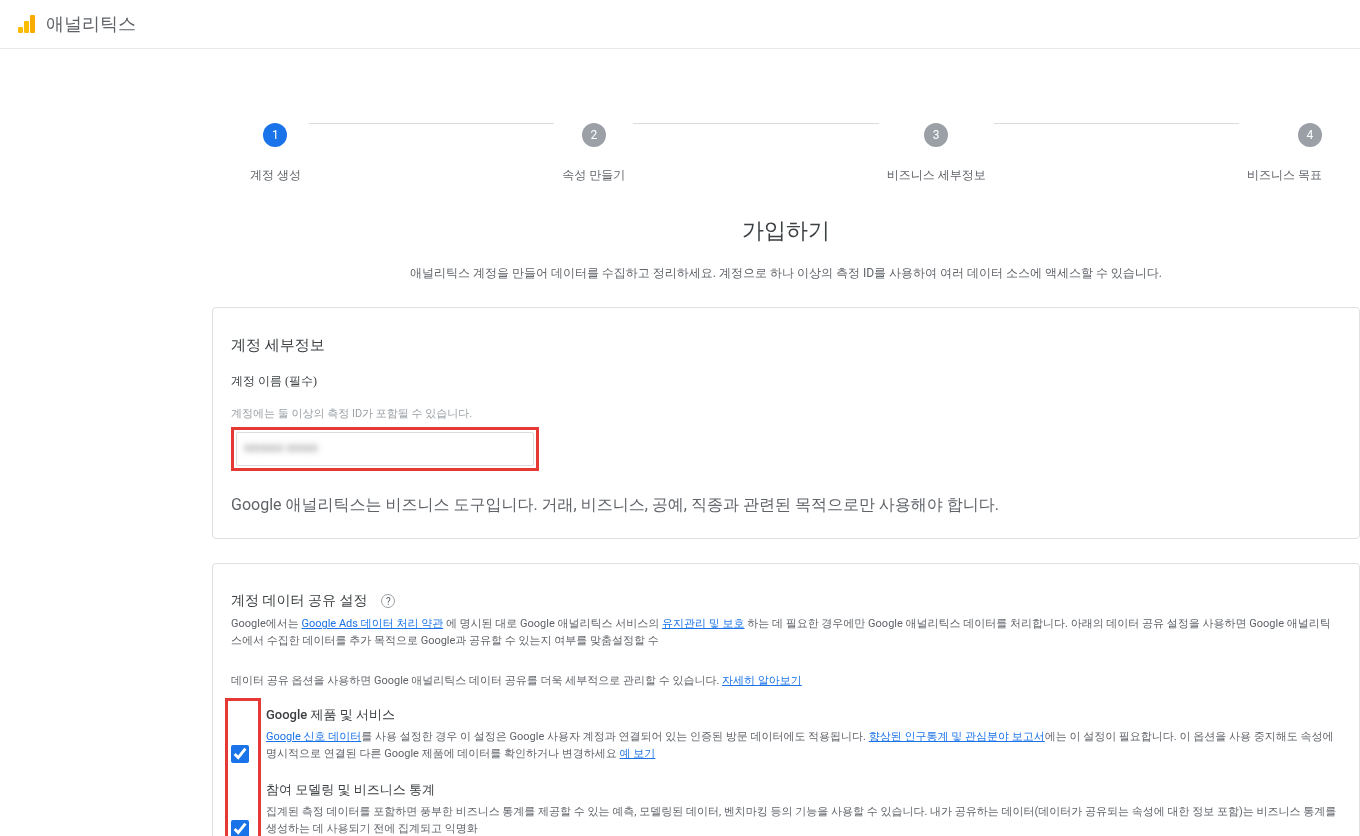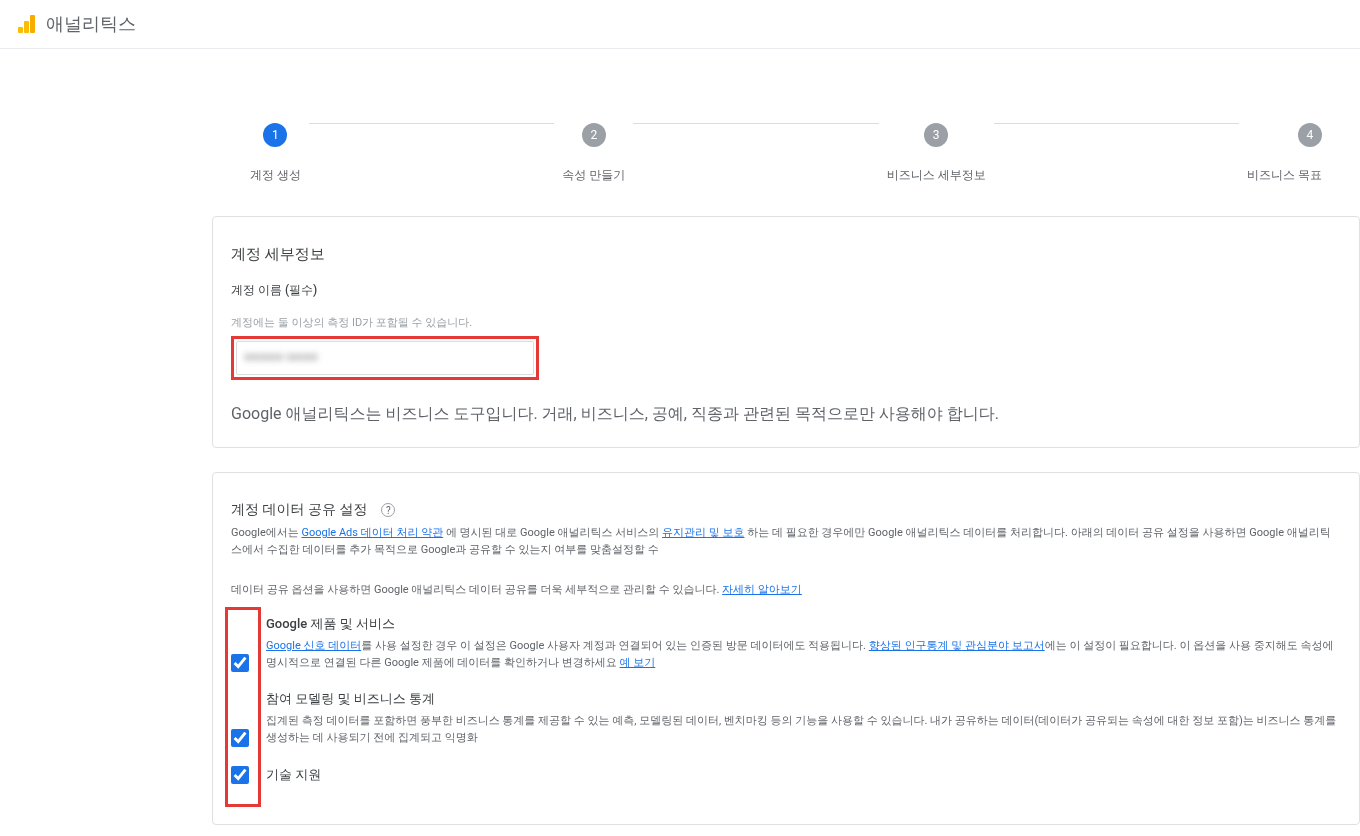--- a/index.html
+++ b/index.html
@@ -20,21 +20,21 @@
     .step-circle.active { background: #1a73e8; color: #fff; }
     .step-circle.inactive { background: #9aa0a6; color: #fff; }
     .step-label { margin-top: 20px; font-size: 12px; color: #5f6368; }
     .main { padding-left: 212px; }
     .section { margin-left: 0; }
     .hero { text-align: center; margin: 26px auto 24px; max-width: 860px; }
     .hero h1 { font-size: 22px; font-weight: 400; color: #3c4043; margin-bottom: 18px; }
     .hero p { font-size: 12px; color: #5f6368; line-height: 1.6; }
     .card { border: 1px solid #e0e0e0; border-radius: 4px; padding: 28px 18px 22px; margin-bottom: 24px; }
     .card-title { font-size: 15px; color: #3c4043; margin-bottom: 18px; }
-    .field-label { font-size: 12px; color: #3c4043; font-weight: 500; }
+    .field-label { font-size: 12px; color: #3c4043; font-weight: 500; font-family: Liberation Serif, serif; }
     .field-hint { font-size: 11px; color: #9aa0a6; margin-top: 16px; margin-bottom: 6px; }
     .red-box { border: 3px solid #e53935; display: inline-block; padding: 2px; }
     .ib { display: inline-block; }
     input.acc-name { width: 298px; height: 34px; border: 1px solid #dadce0; border-radius: 2px; padding: 0 10px; font-size: 13px; outline: none; }
     .note { font-size: 16px; color: #5f6368; margin-top: 24px; }
     .share-title { font-size: 14px; color: #3c4043; display: flex; align-items: center; gap: 14px; }
     .help-icon { width: 14px; height: 14px; border: 1px solid #9aa0a6; border-radius: 50%; font-size: 10px; display: inline-flex; align-items: center; justify-content: center; color: #5f6368; }
     .fine { font-size: 11px; color: #5f6368; line-height: 1.5; margin-top: 6px; }
     a.txtlink { color: #1a73e8; text-decoration: underline; cursor: pointer; }
     .chk-section { margin-top: 16px; position: relative; }
@@ -75,20 +75,22 @@
         <div class="step-label">비즈니스 세부정보</div>
       </div>
       <div class="step">
         <div class="step-circle inactive">4</div>
         <div class="step-label">비즈니스 목표</div>
       </div>
     </div>
   </div>
 
   <div class="hero">
+    <h1>가입하기</h1>
+    <p>애널리틱스 계정을 만들어 데이터를 수집하고 정리하세요. 계정으로 하나 이상의 측정 ID를 사용하여 여러 데이터 소스에 액세스할 수 있습니다.</p>
   </div>
 
   <div class="section">
     <div class="card">
       <div class="card-title">계정 세부정보</div>
       <div class="field-label">계정 이름 (필수)</div>
       <div class="field-hint">계정에는 둘 이상의 측정 ID가 포함될 수 있습니다.</div>
       <div class="red-box ib">
         <input class="acc-name" type="text" value="" style="">
         <span class="blur" style="position:absolute; margin-left:-290px; margin-top:8px;">■■■■■ ■■■■</span>

